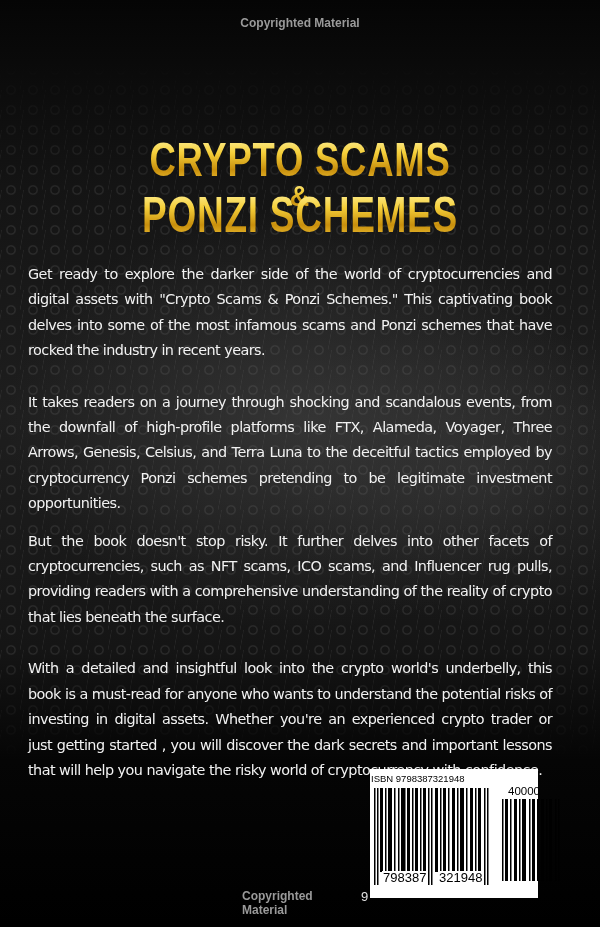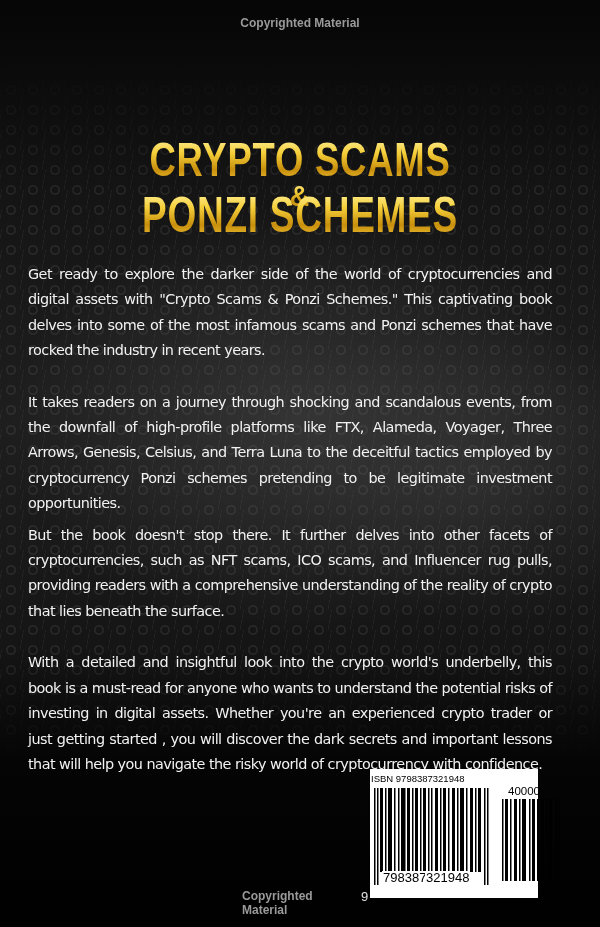--- a/index.html
+++ b/index.html
@@ -49,21 +49,21 @@
     .title.amp { top: 181px; font-size: 30px; transform: scaleX(0.9); }
     .title.line2 { top: 190px; font-size: 50px; transform: scaleX(0.74); }
 
     .blurb {
       position: absolute; left: 28px; width: 524px; top: 262px;
       font-family: "DejaVu Sans", sans-serif;
       font-size: 14.4px; line-height: 25.4px; color: #f2f2f2;
       letter-spacing: -0.55px; word-spacing: 0px;
     }
     .blurb p { margin: 0 0 26px 0; text-align: justify; }
-    .blurb p.p2 { margin-bottom: 6px; }
+    .blurb p.p2 { margin-bottom: 12px; }
     .blurb p.p3 { margin-bottom: 26px; }
 
     .barcode-box {
       position: absolute; left: 370px; top: 769px; width: 168px; height: 129px;
       background: #fff;
     }
     .isbn-label {
       position: absolute; left: 1px; top: 4px;
       font-family: "Liberation Sans", sans-serif; font-size: 9.5px; color: #000;
     }
@@ -76,42 +76,42 @@
     .price-code {
       position: absolute; left: 138px; top: 16px;
       font-family: "Liberation Sans", sans-serif; font-size: 11.5px; color: #000;
     }
     .isbn-digits {
       position: absolute; top: 102px; background: #fff;
       font-family: "Liberation Sans", sans-serif; font-size: 13px; color: #000; line-height: 14px;
       padding: 0 1px;
     }
     .isbn-digits.g1 { left: 12px; }
-    .isbn-digits.g2 { left: 55px; }
+    .isbn-digits.g2 { left: 68px; }
     .isbn-first-digit {
       position: absolute; left: 361px; top: 889px;
       font-family: "Liberation Sans", sans-serif; font-size: 13px; color: #e0e0e0;
     }
   </style>
 </head>
 <body>
 
 <div class="cover">
   <div class="binary-pattern"></div>
 
   <div class="copyright top">Copyrighted Material</div>
 
   <div class="title line1">CRYPTO SCAMS</div>
   <div class="title amp">&amp;</div>
   <div class="title line2">PONZI SCHEMES</div>
 
   <div class="blurb">
     <p class="p1">Get ready to explore the darker side of the world of cryptocurrencies and digital assets with "Crypto Scams &amp; Ponzi Schemes." This captivating book delves into some of the most infamous scams and Ponzi schemes that have rocked the industry in recent years.</p>
     <p class="p2">It takes readers on a journey through shocking and scandalous events, from the downfall of high-profile platforms like FTX, Alameda, Voyager, Three Arrows, Genesis, Celsius, and Terra Luna to the deceitful tactics employed by cryptocurrency Ponzi schemes pretending to be legitimate investment opportunities.</p>
-    <p class="p3">But the book doesn't stop there. It further delves into other facets of cryptocurrencies, such as NFT scams, ICO scams, and Influencer rug pulls, providing readers with a comprehensive understanding of the reality of crypto that lies beneath the surface.</p>
+    <p class="p3">But the book doesn't stop risky. It further delves into other facets of cryptocurrencies, such as NFT scams, ICO scams, and Influencer rug pulls, providing readers with a comprehensive understanding of the reality of crypto that lies beneath the surface.</p>
     <p class="p4">With a detailed and insightful look into the crypto world's underbelly, this book is a must-read for anyone who wants to understand the potential risks of investing in digital assets. Whether you're an experienced crypto trader or just getting started , you will discover the dark secrets and important lessons that will help you navigate the risky world of cryptocurrency with confidence.</p>
   </div>
 
   <div class="barcode-box">
     <div class="isbn-label">ISBN 9798387321948</div>
     <svg class="bars-main" viewBox="0 0 116 97" preserveAspectRatio="none">
       <g fill="#000">
         <rect x="0" y="0" width="1.5" height="97"></rect>
         <rect x="3" y="0" width="1.5" height="97"></rect>
         <rect x="6" y="0" width="3" height="84"></rect>

